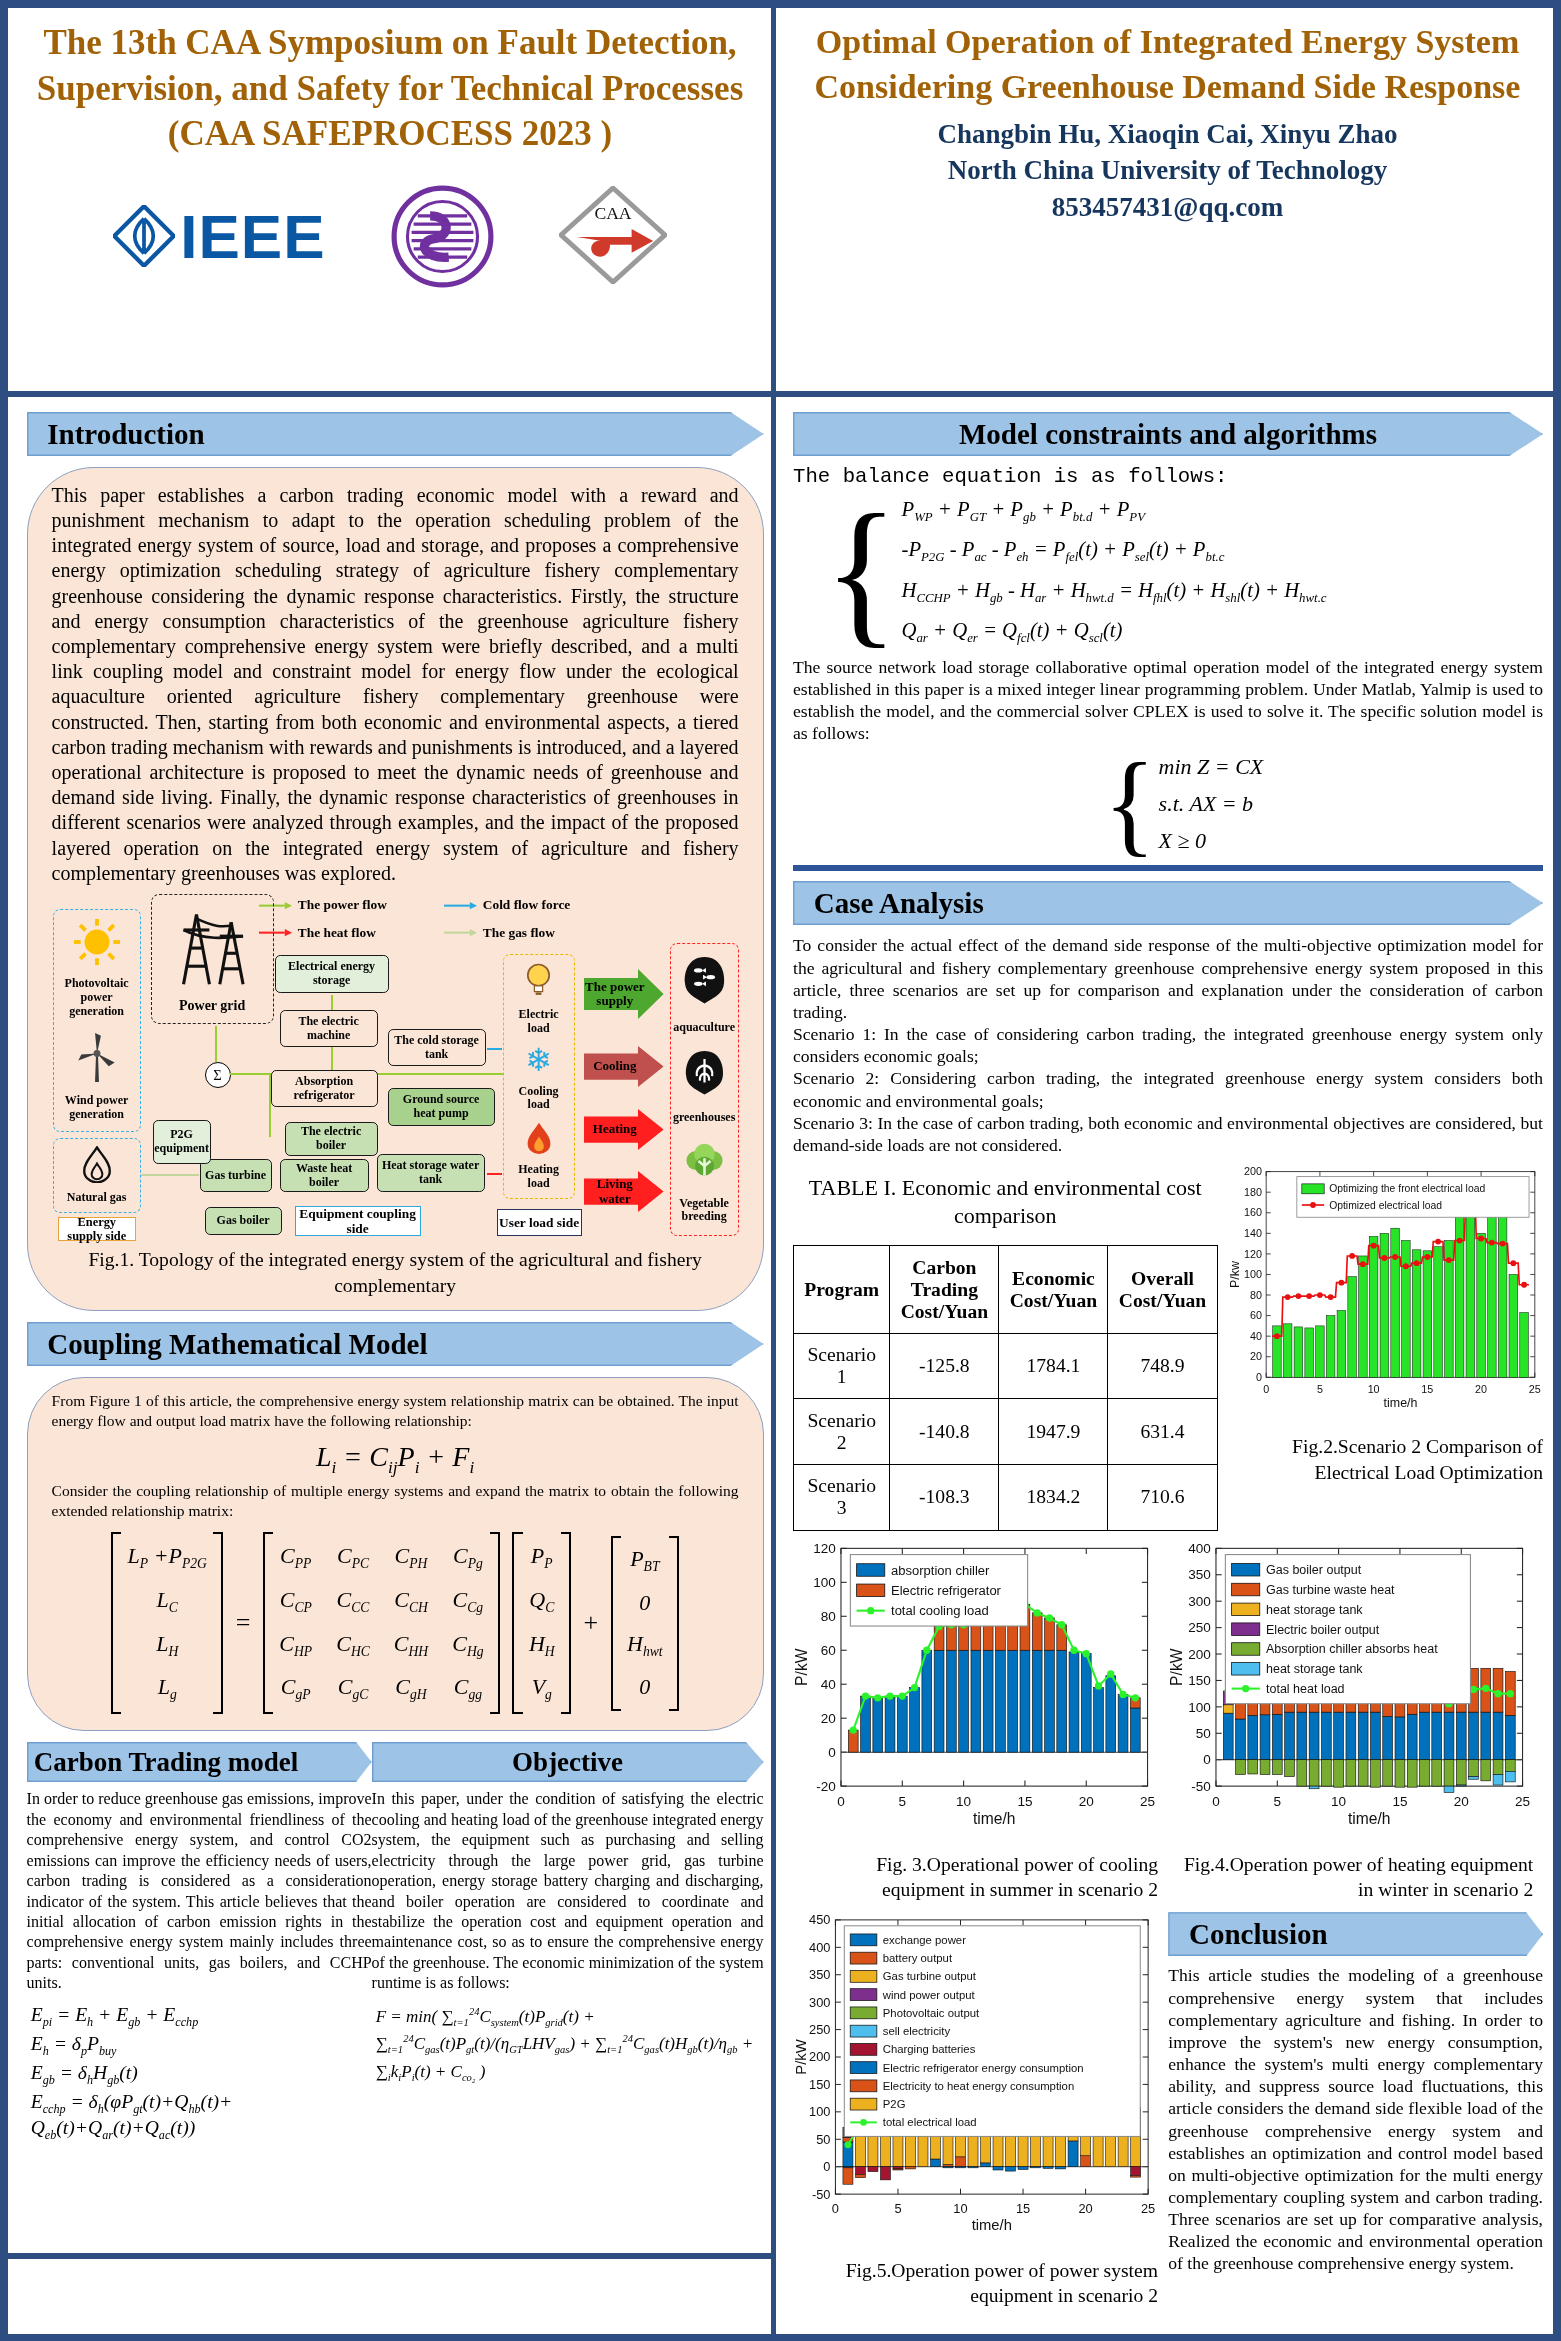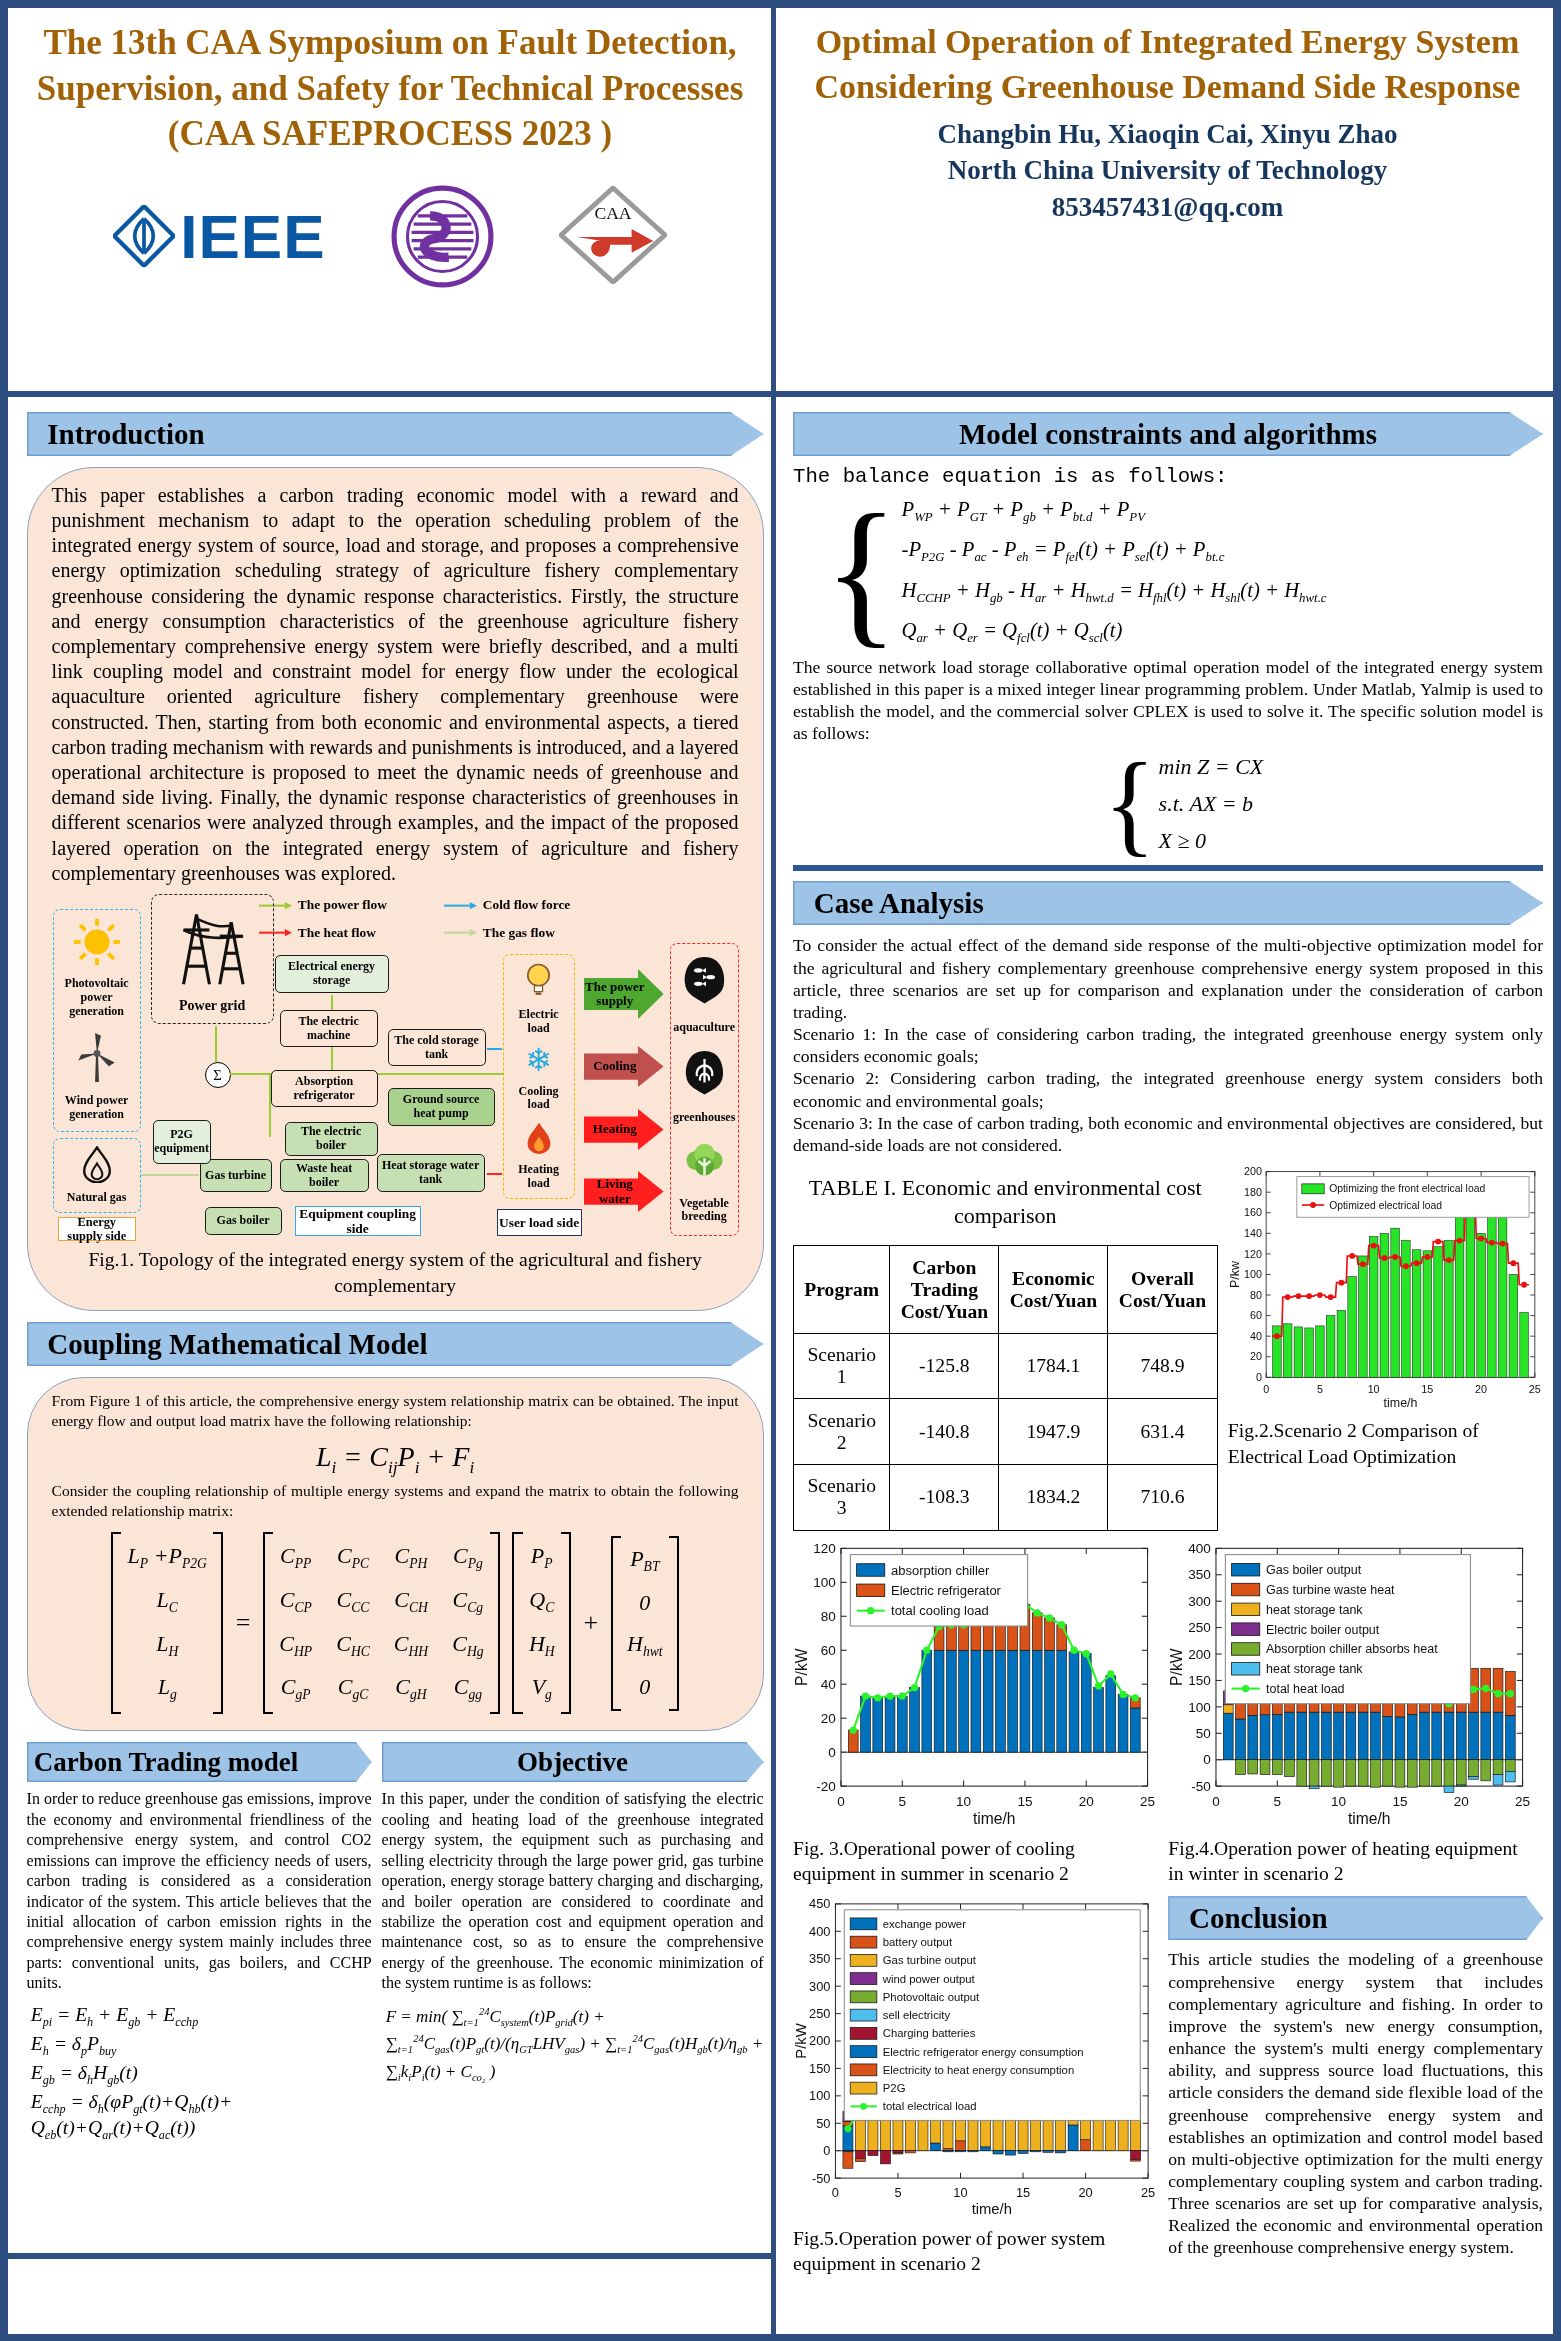--- a/index.html
+++ b/index.html
@@ -40,42 +40,42 @@
   
   .matrix{display:flex;align-items:center;justify-content:center;gap:12.4px;margin-top:11.4px;}
   .mat{display:flex;align-items:stretch;}
   .bl{width:8.3px;border:2.6px solid #000;border-right:none;}
   .br{width:8.3px;border:2.6px solid #000;border-left:none;}
   .mg{display:grid;gap:14.5px 24px;padding:10.3px 6.2px;align-items:center;}
   .mc{font-style:italic;font-size:22px;text-align:center;}
   .mop{font-size:26px;}
 
   
-  .bottomrow{display:flex;gap:10px;align-items:flex-start;}
+  .bottomrow{display:flex;gap:0;align-items:flex-start;}
   .bcol1{width:345px;flex:0 0 auto;display:flex;flex-direction:column;gap:7.2px;}
   .bcol2{flex:1;display:flex;flex-direction:column;gap:7.2px;}
   .eqline{font-style:italic;font-size:19.6px;margin:3.1px 0 0 4.1px;}
 
   
   .sans{font-family:Liberation Mono, monospace;}
   .ballabel{font-size:20.7px;font-stretch:condensed;}
   .bal{display:flex;align-items:center;margin-left:31px;}
   .brace{font-size:155px;line-height:0.9;font-weight:100;transform:scaleY(1.05);}
   .brace.small{font-size:108px;}
   .ballines{display:flex;flex-direction:column;gap:13.4px;font-size:20.7px;font-style:italic;margin-left:3.1px;}
   .solwrap{display:flex;justify-content:center;}
   .rsep{height:6.2px;background:#2e5597;margin:1px 0;}
   .row{display:flex;gap:10.3px;}
   .t1wrap{flex:0 0 330px;}
   .t1title{font-size:22px;text-align:center;margin:8.3px 15.5px 14.5px;line-height:1.3;}
   table.t1{border-collapse:collapse;margin:0 auto;}
   .t1 th,.t1 td{border:1.5px solid #000;font-size:19.6px;padding:10.3px 10.3px;text-align:center;}
   .t1 th{font-weight:700;}
   .chartbox{flex:1;}
-  .cap{font-size:19.6px;text-align:left;line-height:1.3;margin-top:2px;}
+  .cap{font-size:19.6px;text-align:right;line-height:1.3;margin-top:18px;}
   .half{width:365px;flex:0 0 auto;}
 
   
   .fig1{position:relative;height:349px;margin-top:7.2px;}
   .gbox{position:absolute;background:#c6e0b4;border:1.3px solid #1a1a1a;border-radius:5.2px;display:flex;
     align-items:center;justify-content:center;text-align:center;font-weight:700;font-size:12px;line-height:1.15;padding:2.1px;box-sizing:border-box;}
   .gbox.dark{background:#a9d18e;} .gbox.pale{background:#e2efda;}
   .obox{position:absolute;background:#fff;display:flex;align-items:center;justify-content:center;text-align:center;
     font-weight:700;font-size:12.4px;line-height:1.15;box-sizing:border-box;}
   .dblue{position:absolute;border:1.5px dashed #35b1e8;border-radius:7.2px;box-sizing:border-box;}

